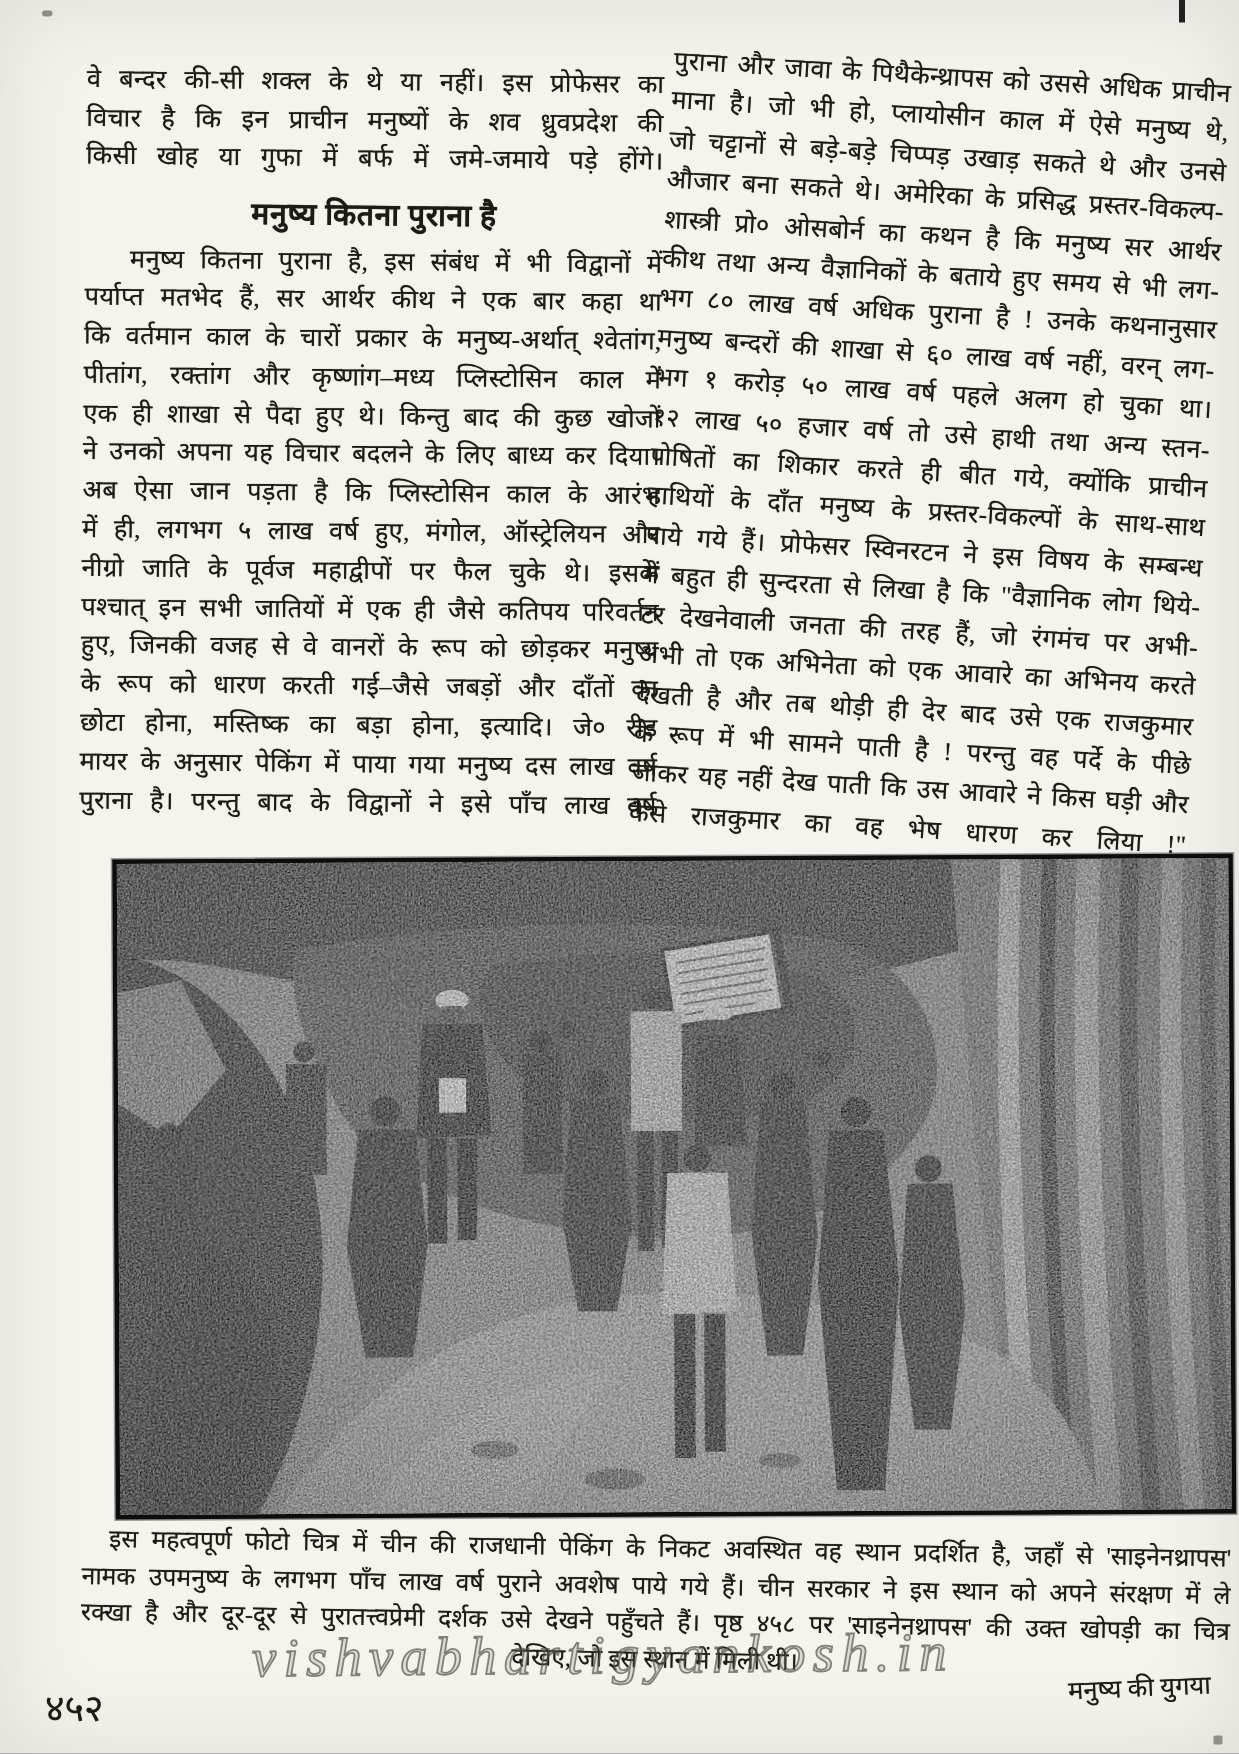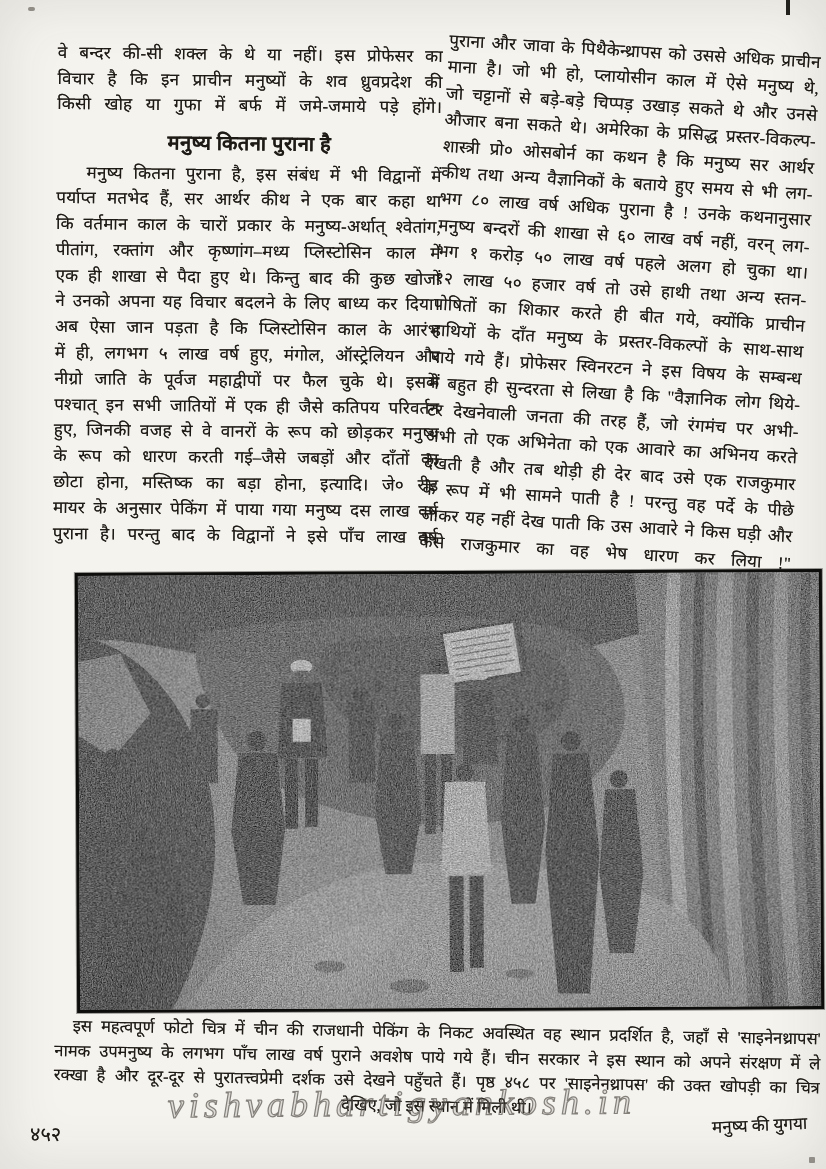--- a/index.html
+++ b/index.html
@@ -74,21 +74,21 @@
     letter-spacing:5px;
     color:rgba(110,105,98,0.18);
     -webkit-text-stroke:1.2px rgba(88,84,78,0.7);
     transform:rotate(-0.5deg);
     pointer-events:none;
     font-family:"Liberation Serif","DejaVu Serif",serif;
   }
   .page-number{
     position:absolute;
     left:30px;top:1120px;
-    font-size:20px;
+    font-size:25px;
     text-shadow:0 0 0.5px rgba(30,26,20,0.6);
   }
   .footer-right{
     position:absolute;
     left:712px;top:1112px;width:140px;
     font-size:17px;
     white-space:nowrap;
     transform:rotate(-2.5deg);
     text-shadow:0 0 0.5px rgba(30,26,20,0.6);
   }

